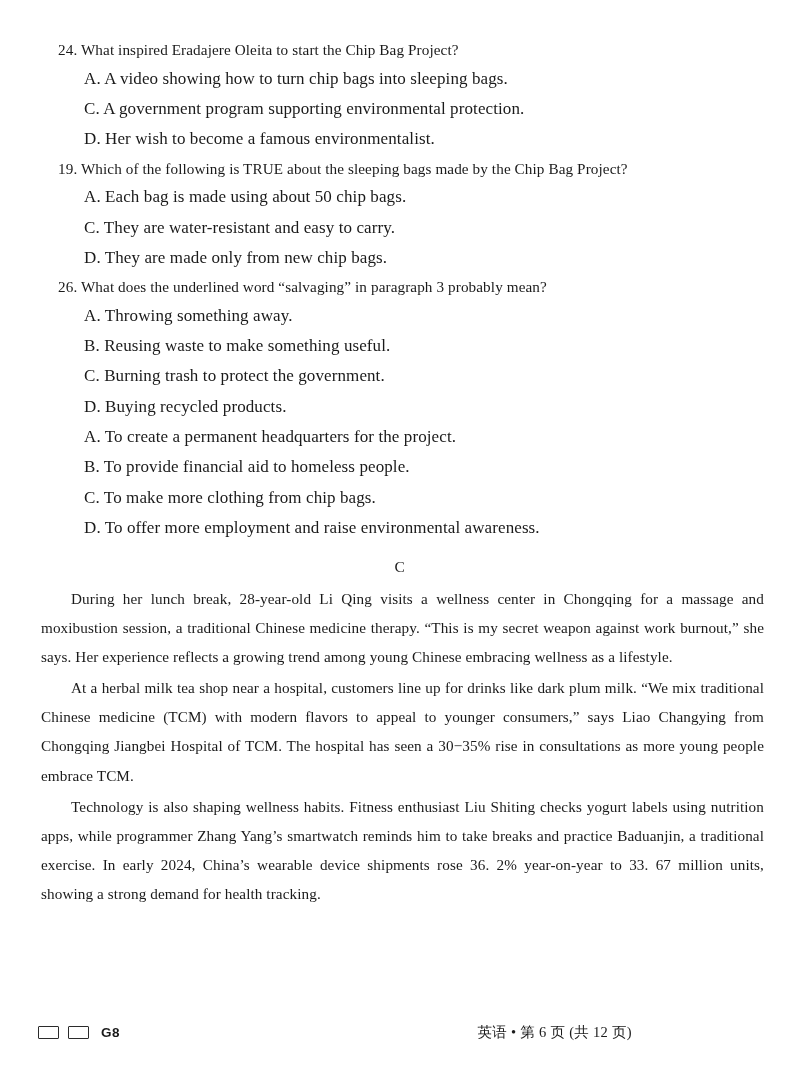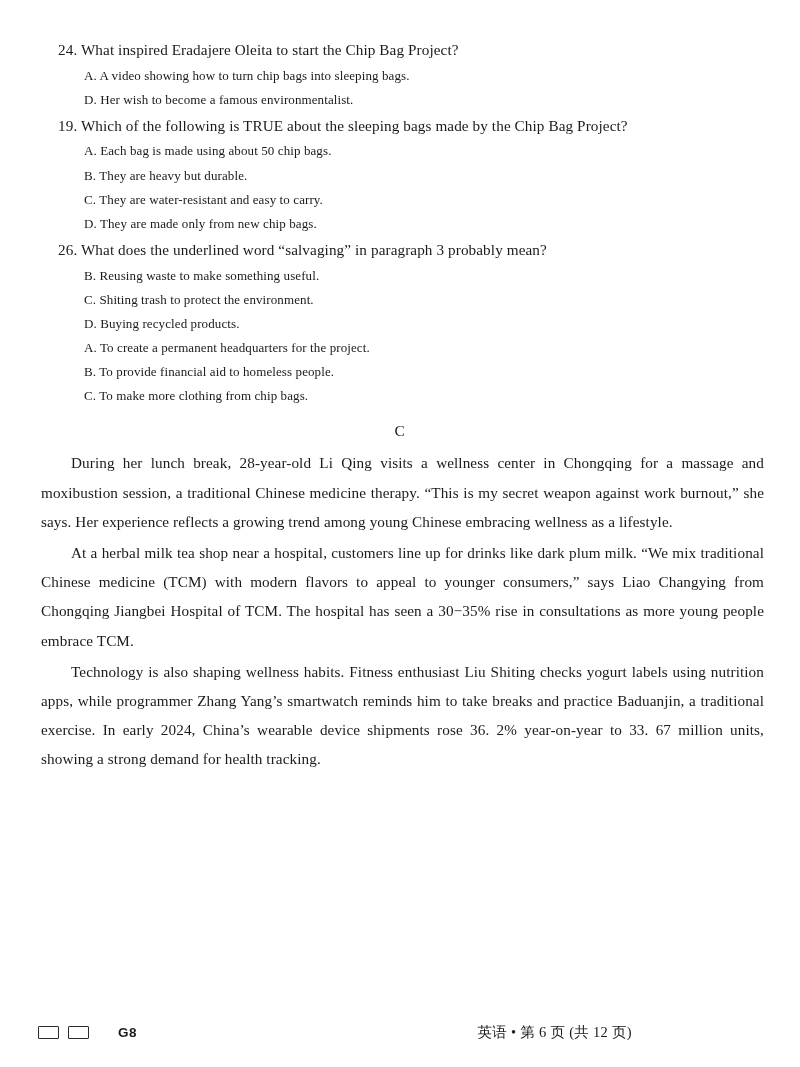--- a/index.html
+++ b/index.html
@@ -35,21 +35,21 @@
     letter-spacing: 0.1px;
     padding-left: 22px;
     text-indent: -22px;
     margin-left: 22px;
     margin-bottom: 4px;
   }
   .q-num {
     display: inline;
   }
   .opt {
-    font-size: 13px;
+    font-size: 17px;
     line-height: 1.55;
     letter-spacing: 0.1px;
     margin-left: 48px;
     text-indent: -18px;
     padding-left: 18px;
     margin-bottom: 4px;
   }
   .section-letter {
     text-align: center;
     font-size: 15.5px;
@@ -85,21 +85,21 @@
     width: 19px;
     height: 11px;
     border: 1.3px solid #2b2b2b;
     border-radius: 1px;
   }
   .footer-code {
     font-family: "Liberation Sans", sans-serif;
     font-size: 13.5px;
     font-weight: bold;
     letter-spacing: 0.4px;
-    margin-left: 20px;
+    margin-left: 3px;
   }
   .footer-center {
     position: absolute;
     left: 0;
     top: 0;
     width: 632px;
     text-align: right;
     font-size: 14.5px;
     letter-spacing: 0.3px;
   }
@@ -110,48 +110,50 @@
 <div class="page">
 
   <div class="questions">
 
     <div class="q-block">
       <div class="q-stem">
         <span class="q-num">24.</span>
         <span>What inspired Eradajere Oleita to start the Chip Bag Project?</span>
       </div>
       <div class="opt">A. A video showing how to turn chip bags into sleeping bags.</div>
+      <div class="opt">C. A government program supporting environmental protection.</div>
       <div class="opt">D. Her wish to become a famous environmentalist.</div>
     </div>
 
     <div class="q-block">
       <div class="q-stem">
         <span class="q-num">19.</span>
         <span>Which of the following is TRUE about the sleeping bags made by the Chip Bag Project?</span>
       </div>
       <div class="opt">A. Each bag is made using about 50 chip bags.</div>
-      <div class="opt">B. They are heavy but durable.</div>
       <div class="opt">C. They are water-resistant and easy to carry.</div>
       <div class="opt">D. They are made only from new chip bags.</div>
     </div>
 
     <div class="q-block">
       <div class="q-stem">
         <span class="q-num">26.</span>
         <span>What does the underlined word “salvaging” in paragraph 3 probably mean?</span>
       </div>
+      <div class="opt">A. Throwing something away.</div>
       <div class="opt">B. Reusing waste to make something useful.</div>
-      <div class="opt">C. Shiting trash to protect the environment.</div>
+      <div class="opt">C. Burning trash to protect the government.</div>
       <div class="opt">D. Buying recycled products.</div>
     </div>
 
     <div class="q-block">
       <div class="opt">A. To create a permanent headquarters for the project.</div>
       <div class="opt">B. To provide financial aid to homeless people.</div>
       <div class="opt">C. To make more clothing from chip bags.</div>
+      <div class="opt">D. To offer more employment and raise environmental awareness.</div>
     </div>
 
   </div>
 
   <div class="section-letter">C</div>
 
   <div class="passage">
     <p class="para">During her lunch break, 28-year-old Li Qing visits a wellness center in Chongqing for a massage and moxibustion session, a traditional Chinese medicine therapy. “This is my secret weapon against work burnout,” she says. Her experience reflects a growing trend among young Chinese embracing wellness as a lifestyle.</p>
     <p class="para">At a herbal milk tea shop near a hospital, customers line up for drinks like dark plum milk. “We mix traditional Chinese medicine (TCM) with modern flavors to appeal to younger consumers,” says Liao Changying from Chongqing Jiangbei Hospital of TCM. The hospital has seen a 30−35% rise in consultations as more young people embrace TCM.</p>
     <p class="para">Technology is also shaping wellness habits. Fitness enthusiast Liu Shiting checks yogurt labels using nutrition apps, while programmer Zhang Yang’s smartwatch reminds him to take breaks and practice Baduanjin, a traditional exercise. In early 2024, China’s wearable device shipments rose 36. 2% year-on-year to 33. 67 million units, showing a strong demand for health tracking.</p>

